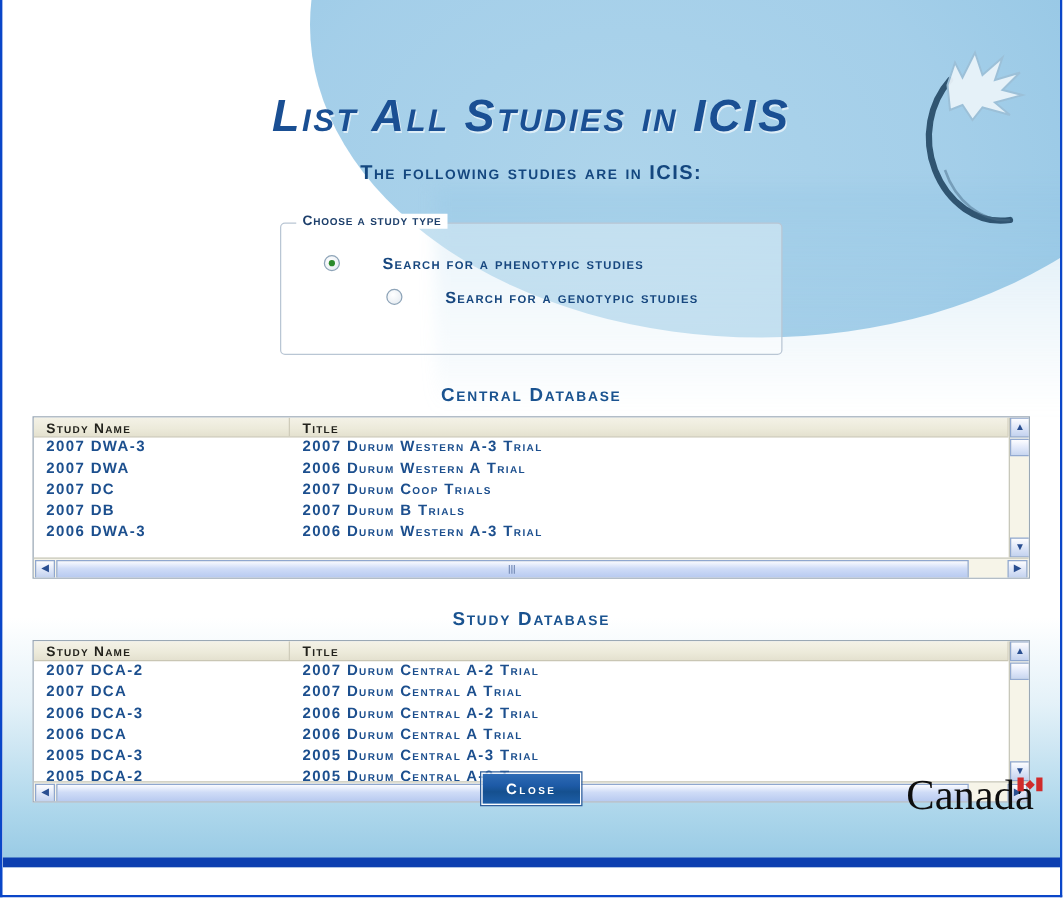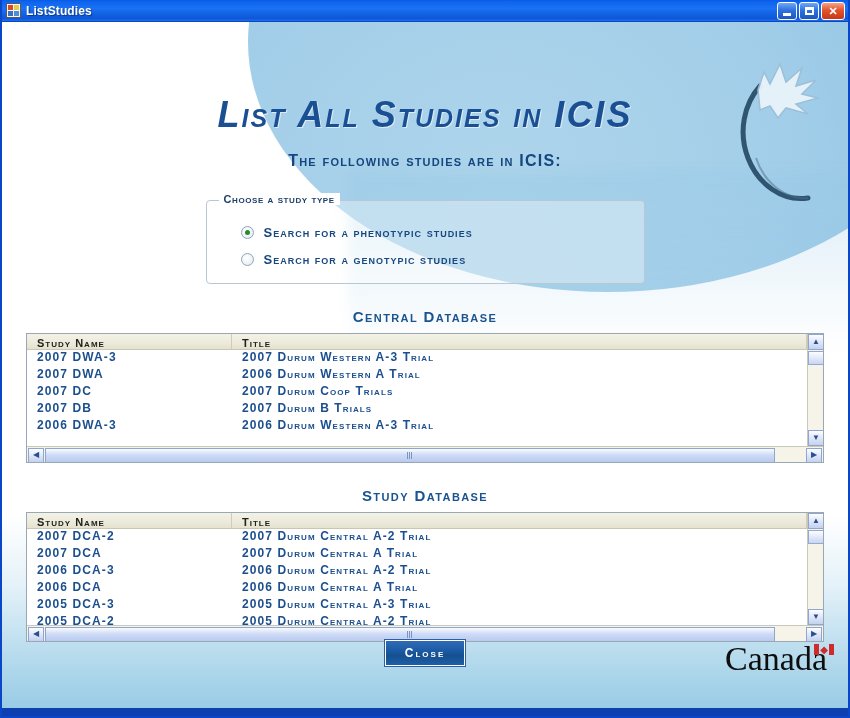--- a/index.html
+++ b/index.html
@@ -136,43 +136,44 @@
     font-size:16px;
     font-weight:bold;
     font-variant: small-caps;
     color:#14477f;
     letter-spacing:1.2px;
   }
 
   
   .groupbox {
     position:relative;
-    width:439px;
+    width:402px;
     margin:30px auto 0 auto;
     border:1px solid #b9c6d4;
     border-radius:4px;
     background: rgba(255,255,255,.35);
-    padding:18px 16px 14px 16px;
+    padding:18px 16px 24px 16px;
   }
   .groupbox-legend {
     position:absolute;
     top:-8px; left:12px;
     padding:0 5px;
     background:#ffffff;
     font-size:11px;
     font-variant:small-caps;
     font-weight:bold;
     letter-spacing:.6px;
     color:#1d3f6b;
   }
   .radio-row {
     display:flex; align-items:center;
     margin:6px 0 12px 18px;
-  }
-  .radio-row:last-child { margin-bottom:2px; }
+    gap:24px;
+  }
+  .radio-row:last-child { margin-bottom:14px;justify-content:center; }
   .radio {
     width:13px; height:13px; border-radius:50%;
     border:1px solid #8ea4b8;
     background: radial-gradient(circle at 40% 35%, #ffffff 0%, #eef2f6 60%, #dfe6ec 100%);
     display:flex; align-items:center; justify-content:center;
     flex:0 0 auto; margin-right:10px;
   }
   .radio .dot { width:5px; height:5px; border-radius:50%; background:#2a8a2a; display:none; }
   .radio.checked .dot { display:block; }
   .radio-label {
@@ -316,40 +317,20 @@
     position:absolute; left:6px; top:1px;
     width:8px; height:9px; color:#d02b2b; font-size:10px; line-height:9px;
     text-align:center;
   }
 </style>
 </head>
 <body>
 
 <div class="window">
 
-  <div class="titlebar">
-    <span class="app-icon">
-      <i class="a"></i>
-        <i class="b"></i>
-        <i class="c"></i>
-        <i class="d"></i>
-    </span>
-    <span class="title-text">ListStudies</span>
-    <div class="win-buttons">
-      <div class="win-btn">
-        <span class="min-glyph"></span>
-      </div>
-      <div class="win-btn">
-        <span class="max-glyph"></span>
-      </div>
-      <div class="win-btn close">
-        <span class="glyph">✕</span>
-      </div>
-    </div>
-  </div>
 
   <div class="page">
 
     <div class="swoosh"></div>
     <div class="swoosh-soft"></div>
 
     <svg class="leaf-art" viewBox="0 0 140 170">
       <path d="M118 146 C 92 150, 68 132, 58 106 C 48 80, 54 52, 70 34" stroke="#1c3f5c" stroke-width="5" fill="none" stroke-linecap="round" opacity="0.85"></path>
       <path d="M118 146 C 95 148, 74 130, 66 106" stroke="#4a6d89" stroke-width="2" fill="none" opacity="0.5"></path>
       <path d="M68 38 L74 20 L80 32 L90 12 L96 30 L112 16 L106 34 L126 28 L112 42 L128 46 L106 52 L118 62 L96 56 L88 66 L80 54 L70 58 Z" fill="#e9f3f9" stroke="#9cc0d8" stroke-width="1.6" opacity="0.95"></path>

